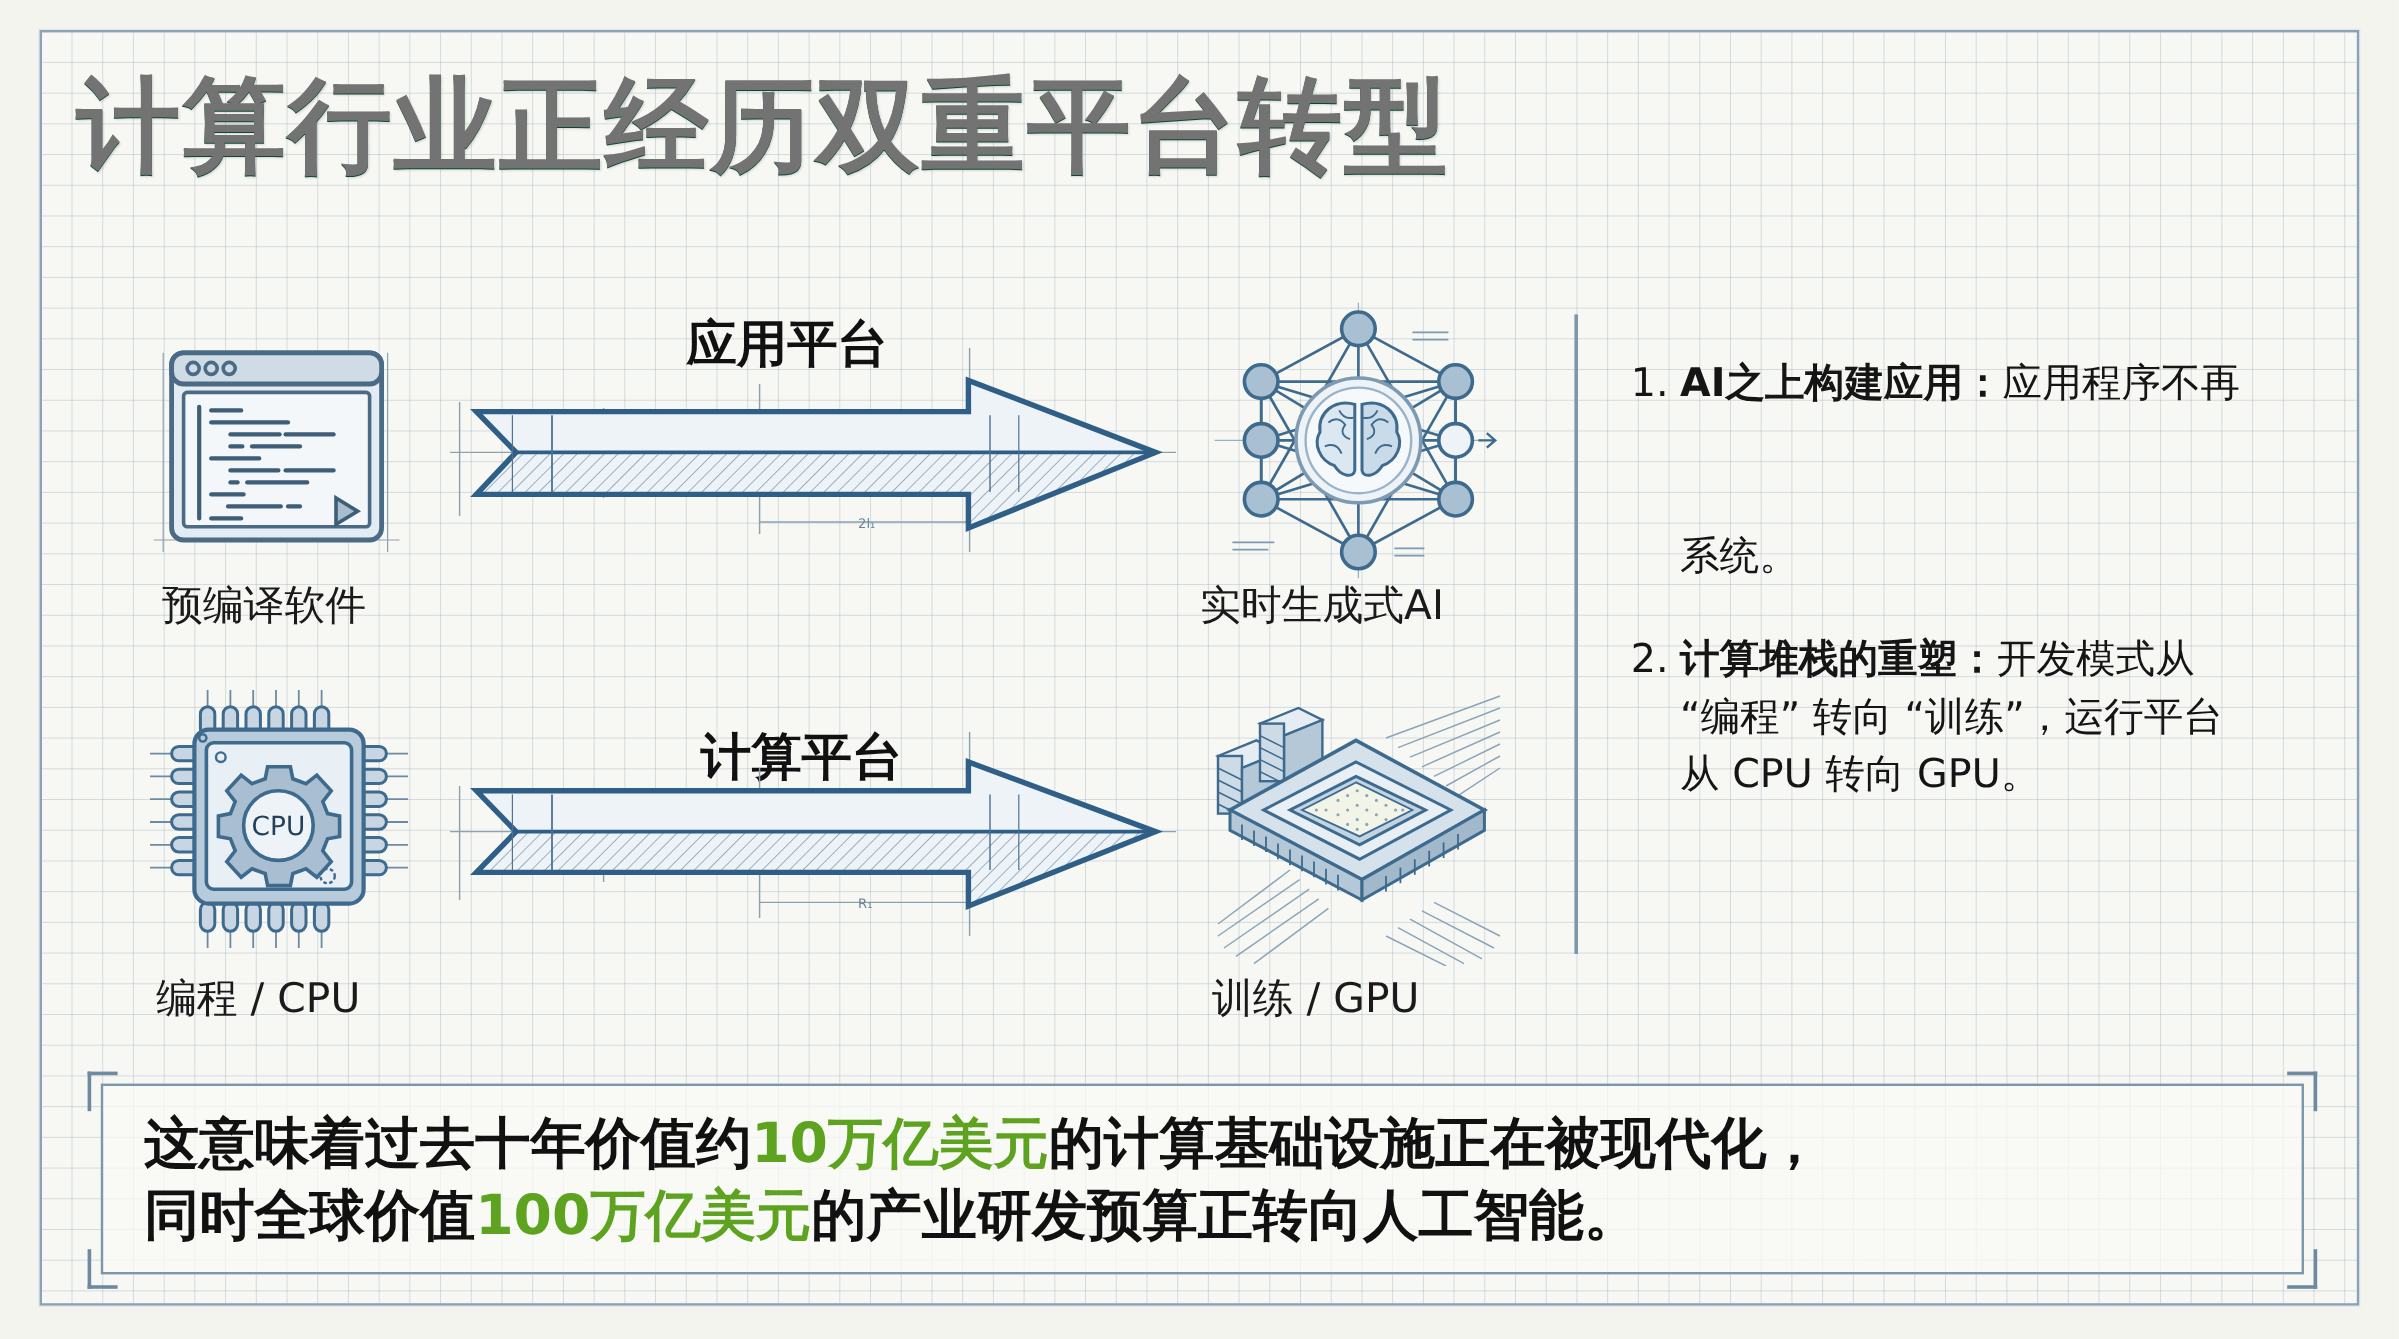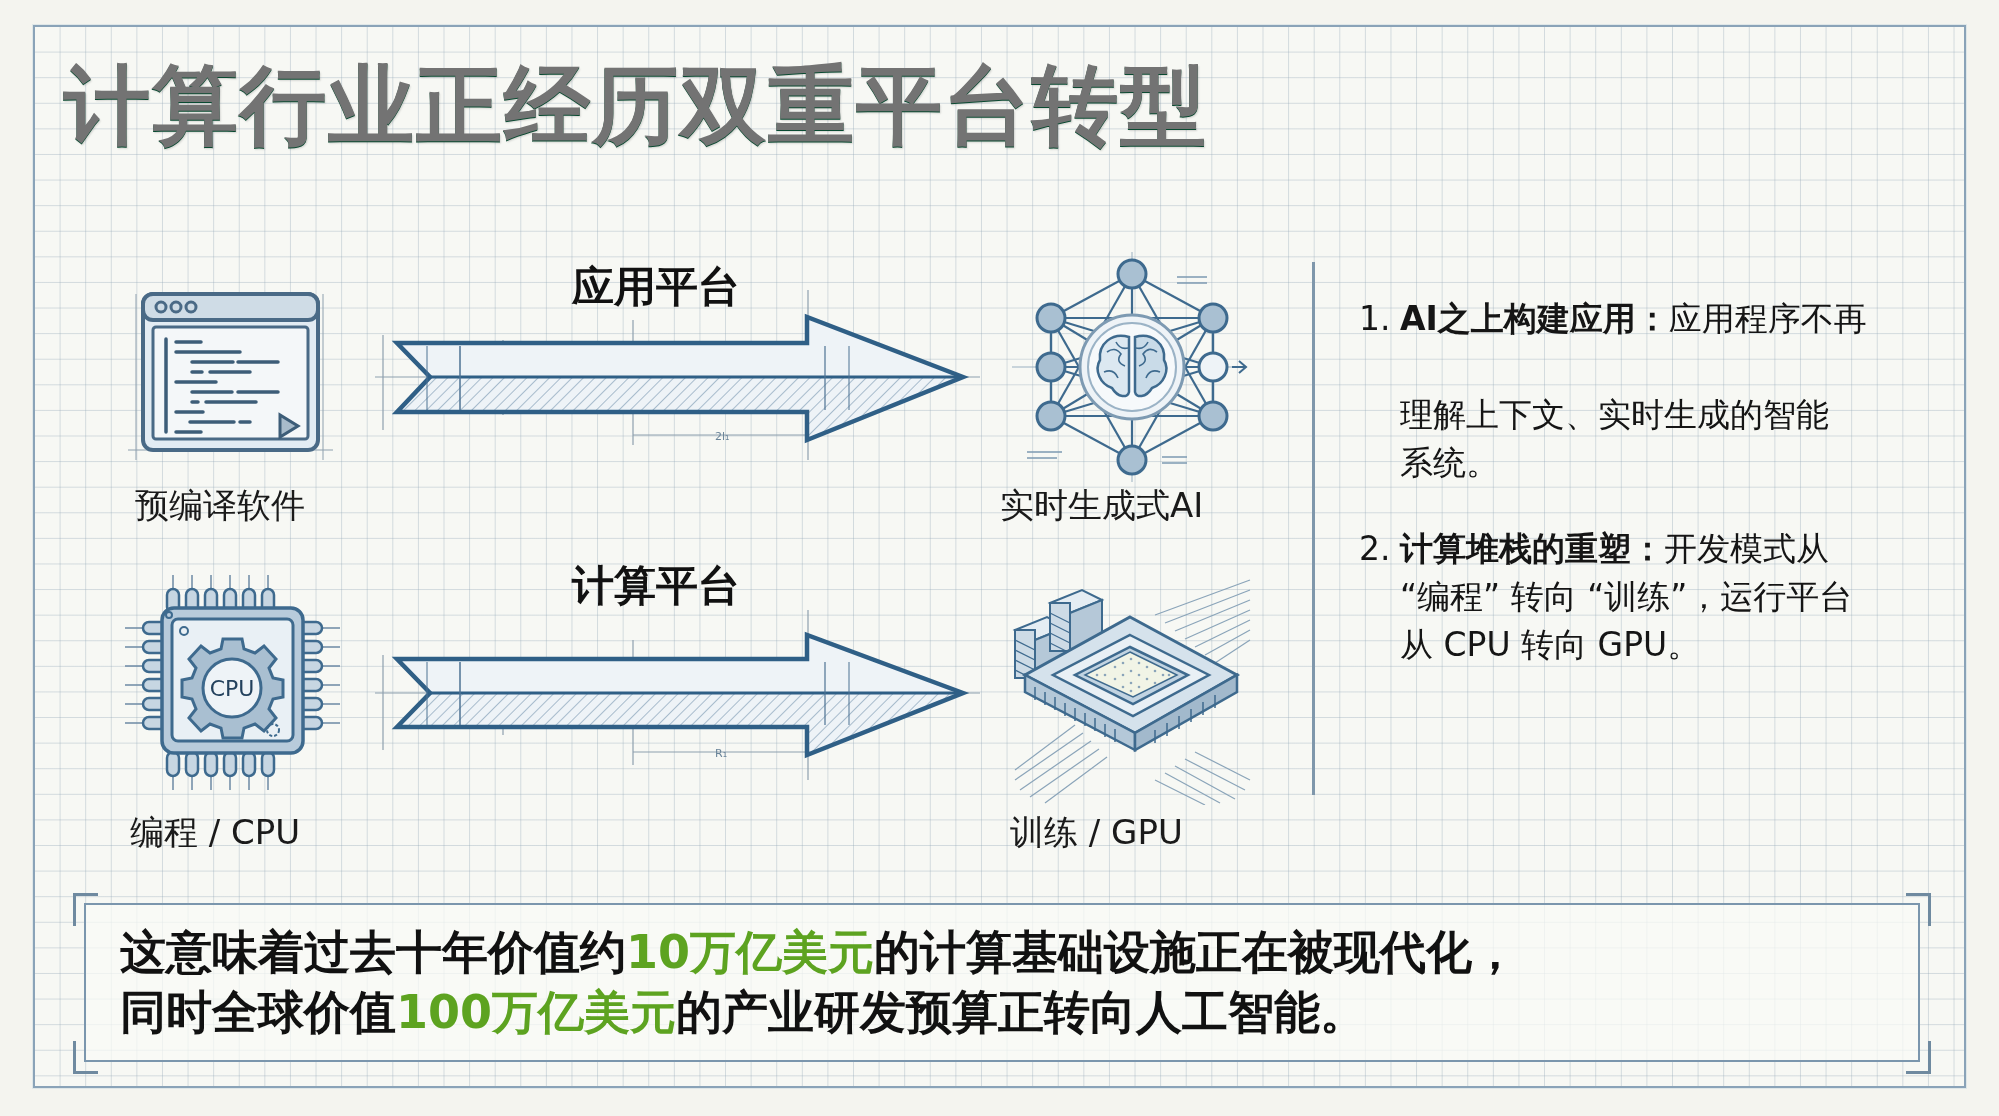--- a/index.html
+++ b/index.html
@@ -238,21 +238,21 @@
   <rect x="47" y="44" width="121" height="122" rx="6" fill="#e9f0f5" stroke="#3e6a8e" stroke-width="3"></rect>
   <circle cx="44" cy="40" r="3" fill="none" stroke="#3e6a8e" stroke-width="2"></circle>
   <circle cx="59" cy="56" r="4" fill="none" stroke="#3e6a8e" stroke-width="2"></circle>
   <path d="M98 64 L117 64 L119 74 L130 78 L139 71 L151 84 L144 93 L148 103 L158 105 L158 122 L148 124 L144 134 L151 143 L139 156 L130 149 L119 153 L117 163 L98 163 L96 153 L85 149 L76 156 L64 143 L71 134 L67 124 L57 122 L57 105 L67 103 L71 93 L64 84 L76 71 L85 78 L96 74 Z" fill="#a9bfd1" stroke="#3e6a8e" stroke-width="3"></path>
   <circle cx="107" cy="113" r="29" fill="#eef3f7" stroke="#3e6a8e" stroke-width="3"></circle>
   <text x="107" y="121" text-anchor="middle" font-size="22" fill="#23415d" font-family="DejaVu Sans, sans-serif">CPU</text>
   <circle cx="148" cy="155" r="6" fill="none" stroke="#3e6a8e" stroke-width="2" stroke-dasharray="3 2"></circle>
 </svg>
 <div class="node-label" style="left:130px;top:815px;width:200px;">编程 / CPU</div>
 
-<div class="arrow-label" style="left:572px;top:565px;">计算平台</div>
+<div class="arrow-label" style="left:572px;top:610px;padding-left:12px;">计算平台</div>
 
 <svg class="abs" style="left:375px;top:600px" width="610" height="190" viewBox="0 0 610 190">
   <defs>
     <pattern id="hatch2" patternUnits="userSpaceOnUse" width="8" height="8" patternTransform="rotate(45)">
       <line x1="0" y1="0" x2="0" y2="8" stroke="#6f8faa" stroke-width="1.4"></line>
     </pattern>
   </defs>
   <g stroke="#8ea0ae" stroke-width="1.2" fill="none">
     <line x1="8" y1="55" x2="8" y2="150"></line>
     <line x1="0" y1="93" x2="605" y2="93"></line>
@@ -359,21 +359,21 @@
 </svg>
 <div class="node-label" style="left:1010px;top:815px;width:220px;">训练 / GPU</div>
 
 <div class="divider"></div>
 
 <div class="right-panel">
   <div class="item">
     <span class="num">1.</span>
     <span class="bold">AI之上构建应用：</span><span>应用程序不再</span><br>
     <br>
-    <span>理解上下文、实时生成的智能</span><br>
+    <br>
     <span>系统。</span>
   </div>
   <div class="item">
     <span class="num">2.</span>
     <span class="bold">计算堆栈的重塑：</span><span>开发模式从</span><br>
     <span>“编程” 转向 “训练”，运行平台</span><br>
     <span>从 CPU 转向 GPU。</span>
   </div>
 </div>
 

